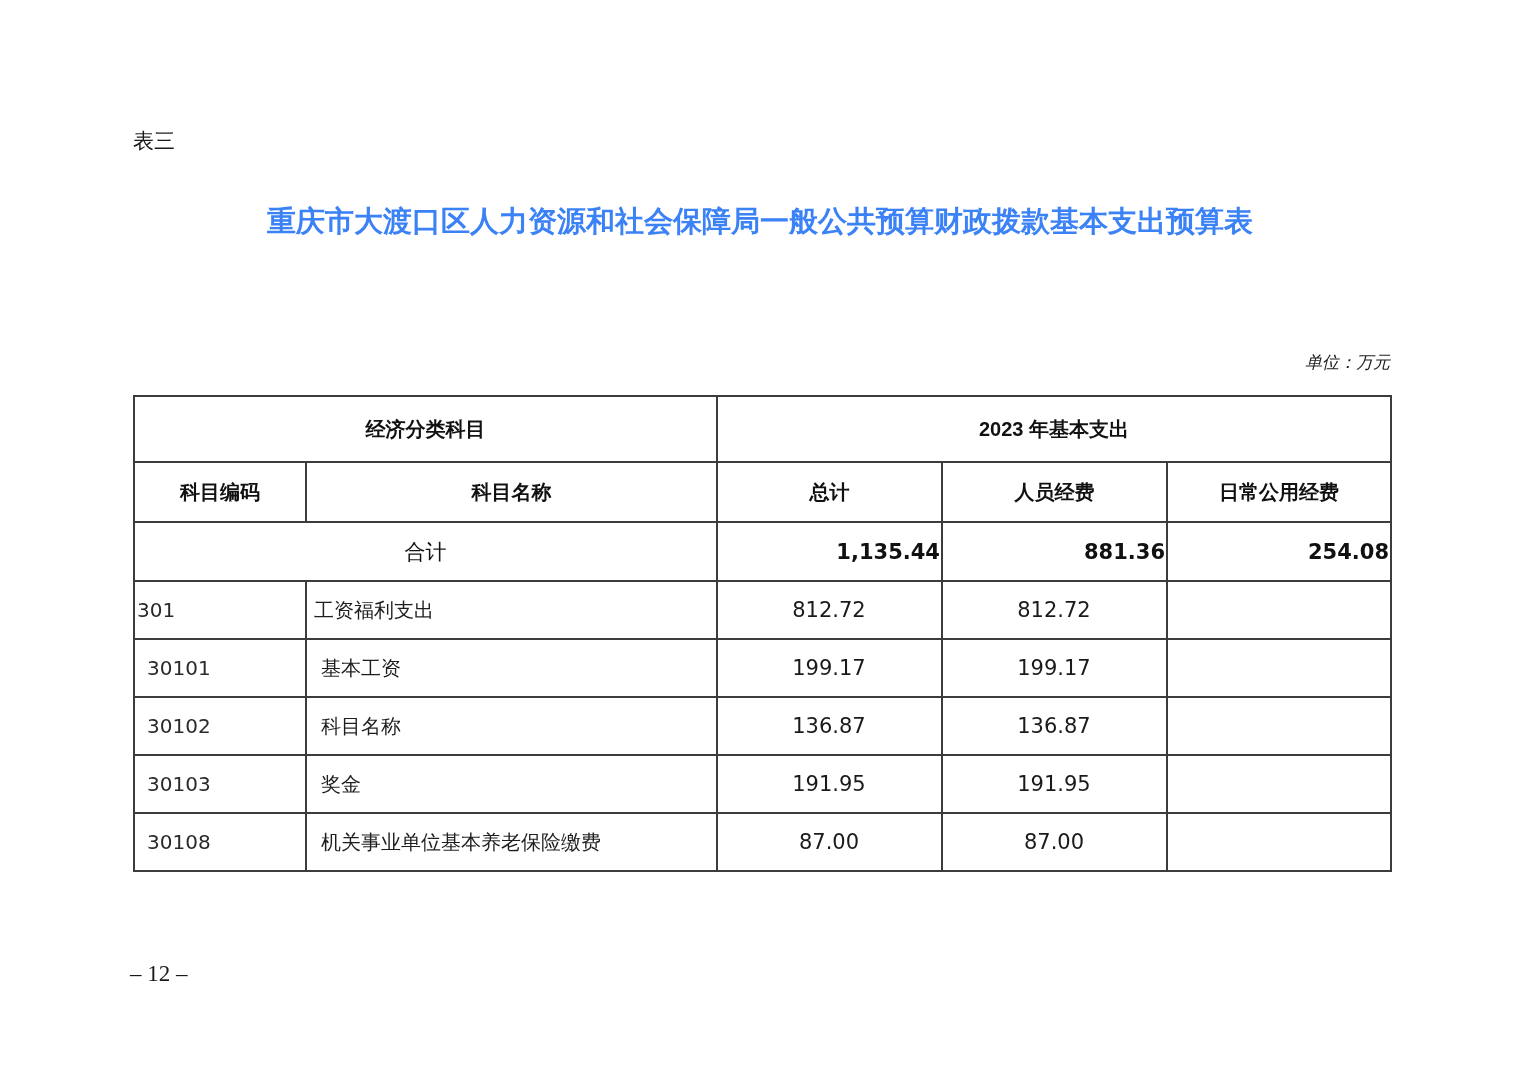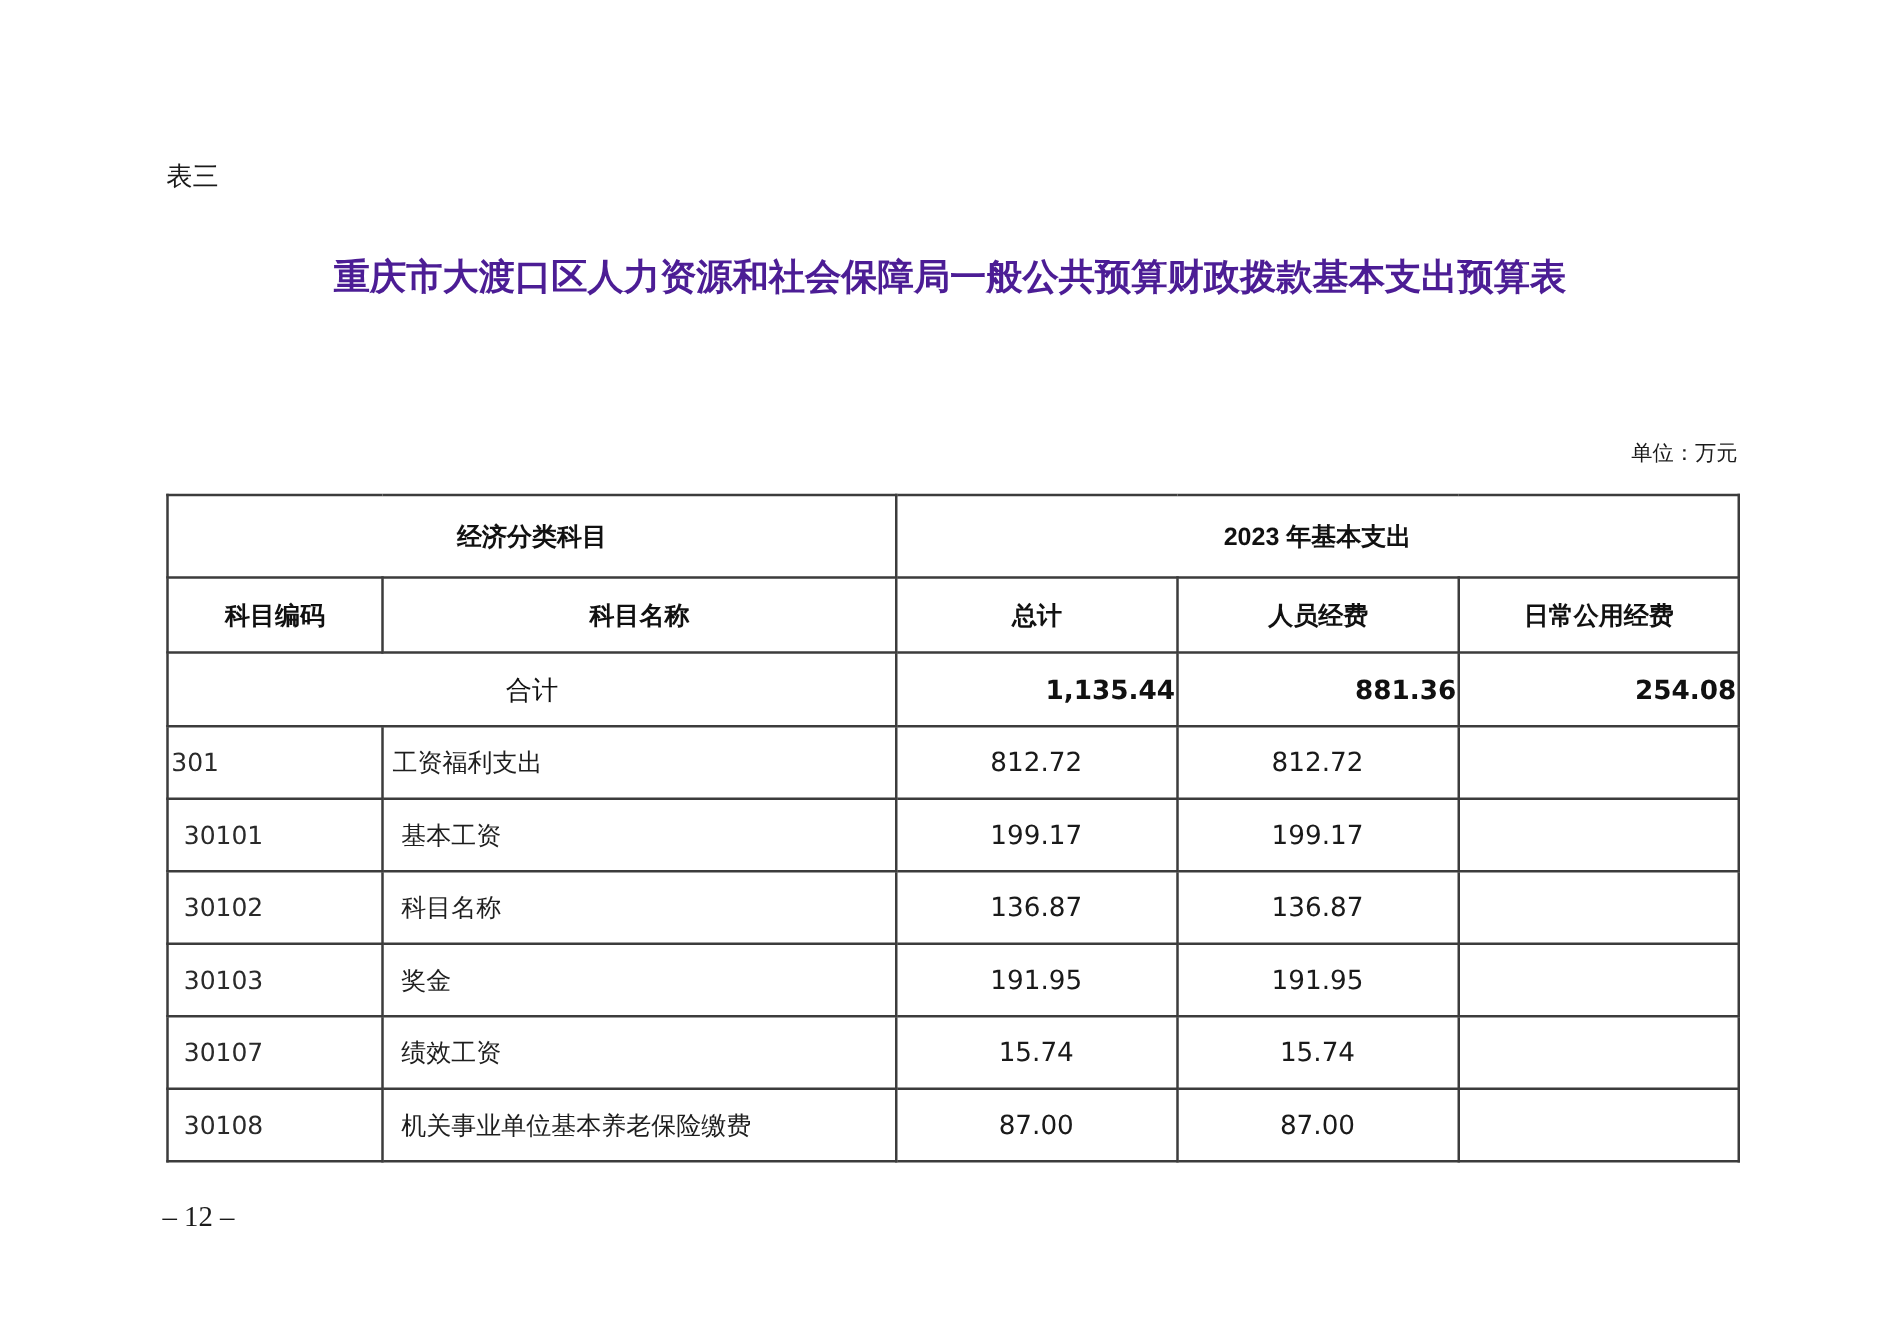--- a/index.html
+++ b/index.html
@@ -22,30 +22,31 @@
   }
 
   .doc-title {
     position: absolute;
     left: 0; right: 0; top: 202px;
     text-align: center;
     font-family: "Liberation Serif", serif;
     font-weight: bold;
     font-size: 29px;
     letter-spacing: 0px;
-    color: #4c1d95;
+    color: #3b82f6;
     white-space: nowrap;
   }
 
   .unit-note {
     position: absolute;
     right: 130px; top: 351px;
     font-family: "Liberation Serif", serif;
     font-size: 17px;
     color: #1a1a1a;
+    font-style: italic;
   }
 
   table.budget {
     position: absolute;
     left: 133px; top: 395px;
     width: 1257px;
     border-collapse: collapse;
     table-layout: fixed;
   }
   table.budget col.c1 { width: 172px; }
@@ -157,27 +158,20 @@
         <td class="num"></td>
       </tr>
       <tr class="data-row">
         <td class="code">30103</td>
         <td class="name">奖金</td>
         <td class="num">191.95</td>
         <td class="num">191.95</td>
         <td class="num"></td>
       </tr>
       <tr class="data-row">
-        <td class="code">30107</td>
-        <td class="name">绩效工资</td>
-        <td class="num">15.74</td>
-        <td class="num">15.74</td>
-        <td class="num"></td>
-      </tr>
-      <tr class="data-row">
         <td class="code">30108</td>
         <td class="name">机关事业单位基本养老保险缴费</td>
         <td class="num">87.00</td>
         <td class="num">87.00</td>
         <td class="num"></td>
       </tr>
     </tbody>
   </table>
 
   <div class="page-number">– 12 –</div>

